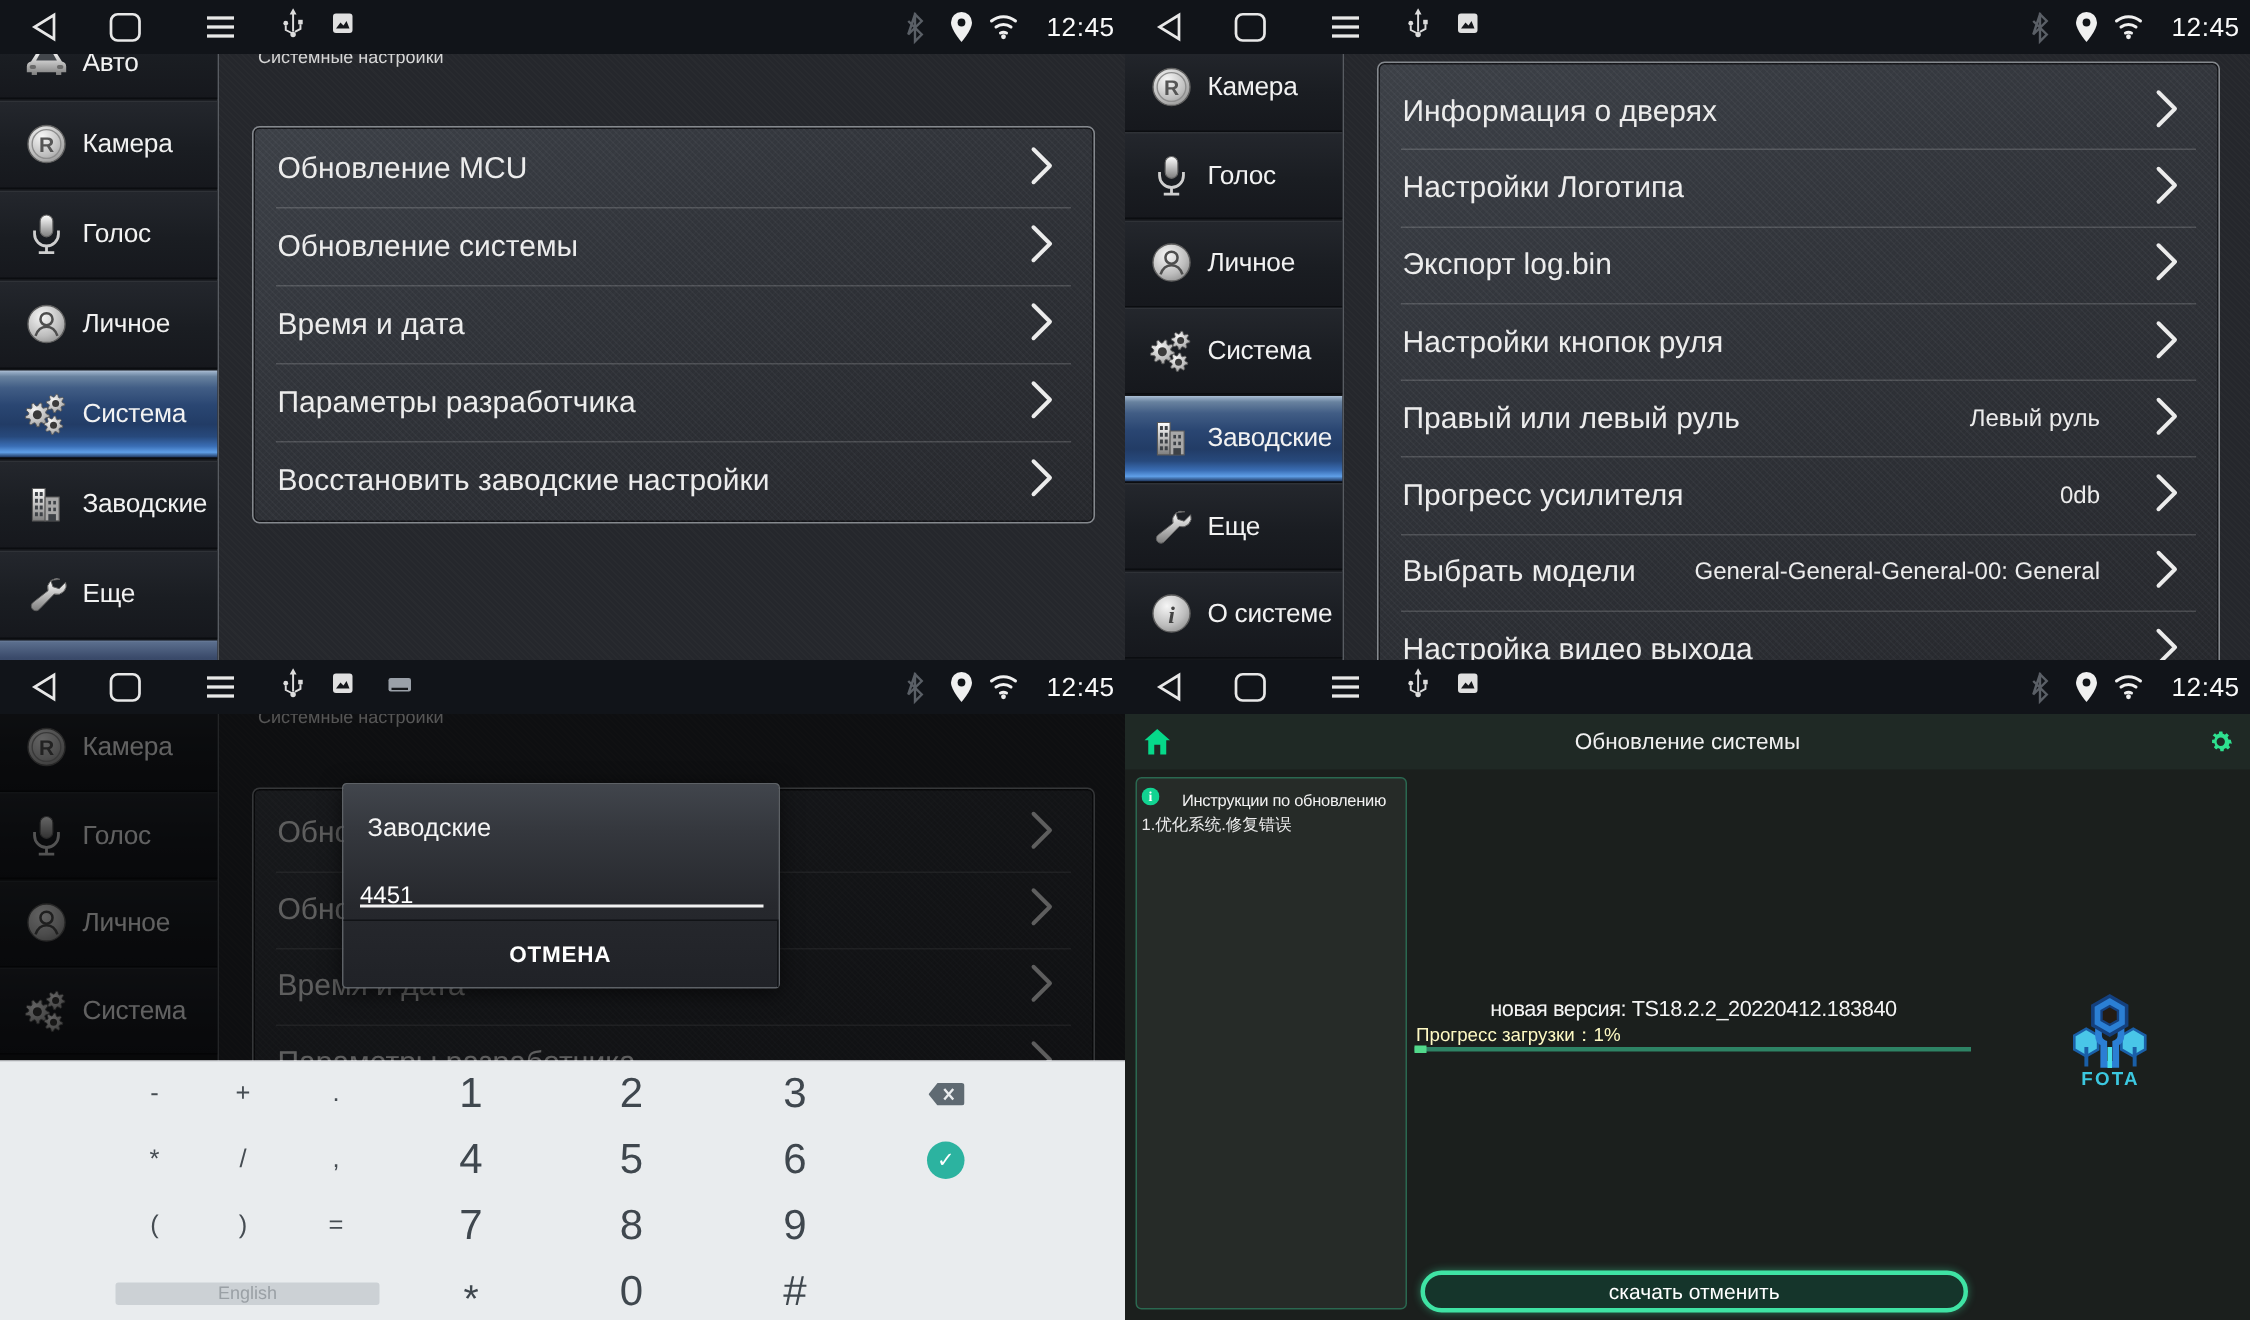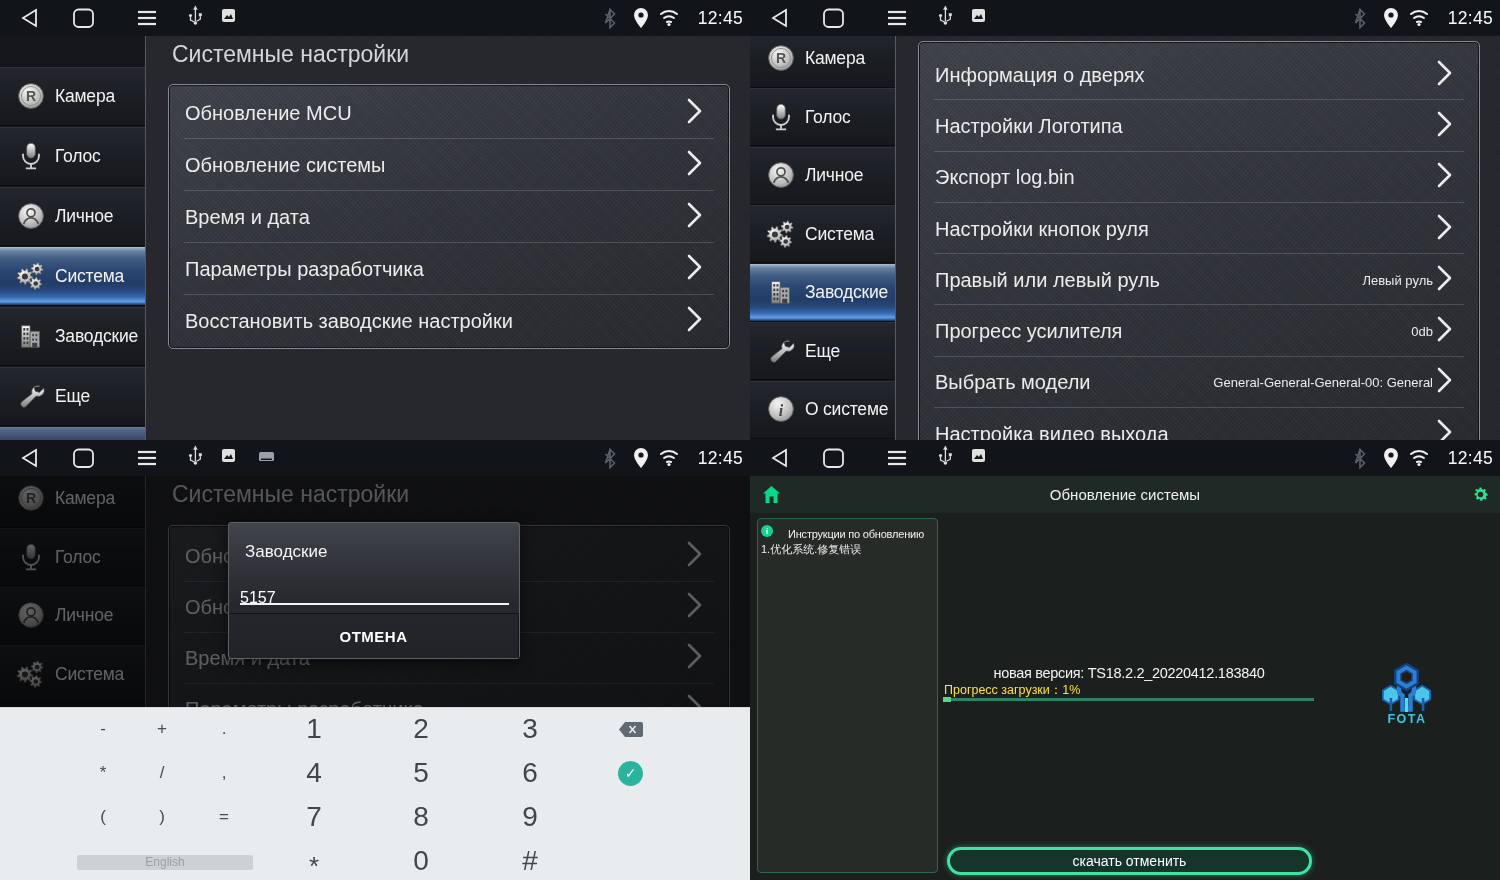--- a/index.html
+++ b/index.html
@@ -10,26 +10,26 @@
 .sb svg{position:absolute;top:0;left:0}
 .clock{position:absolute;right:7px;top:8px;color:#fafafa;font-size:17.5px;letter-spacing:.3px}
 
 .side{position:absolute;left:0;top:36px;width:146px;bottom:0;background:#15171b;overflow:hidden;z-index:5;border-right:1px solid #585c62}
 .srow{position:absolute;left:0;width:145px;height:59px;background:linear-gradient(#24272d,#1a1d22 55%,#16181d);border-bottom:1px solid #0b0d10;box-shadow:inset 0 1px 0 rgba(255,255,255,.05)}
 .srow .txt{position:absolute;left:55px;top:50%;transform:translateY(-50%);color:#f2f2f2;font-size:17.5px;white-space:nowrap;letter-spacing:-.2px}
 .srow .ic{position:absolute;left:16px;top:50%;transform:translateY(-50%);width:30px;height:30px}
 .srow.part{background:linear-gradient(#5e7291 0%,#3a4a6a 20%,#2a3954 100%)}
 .srow.sel{background:linear-gradient(#a7bbd2 0%,#68829f 7%,#415d85 20%,#2a4672 40%,#223c66 62%,#27497c 76%,#3a6eb5 87%,#5f9fe8 94%,#1c3258 100%)}
 
-.title{position:absolute;left:172px;top:41px;color:#d6d6d6;font-size:23px;z-index:6}
+.title{position:absolute;left:172px;top:31px;color:#d6d6d6;font-size:12px;z-index:6}
 .panel{position:absolute;left:168px;width:562px;border:1px solid #85898e;border-radius:5px;background:linear-gradient(160deg,#3f434a 0%,#33363c 40%,#27292e 100%);box-shadow:inset 0 0 0 1px #141519;z-index:6;overflow:hidden}
 .panel .tex{position:absolute;inset:0;background:repeating-linear-gradient(45deg,rgba(255,255,255,.018) 0 1px,rgba(0,0,0,.035) 1px 3px),repeating-linear-gradient(-45deg,rgba(255,255,255,.012) 0 1px,rgba(0,0,0,.02) 1px 3px)}
 .row{position:absolute;left:1px;right:1px}
 .row .lab{position:absolute;left:15px;top:50%;transform:translateY(-50%);color:#ececec;font-size:20px;white-space:nowrap}
-.row .val{position:absolute;right:45px;top:50%;transform:translateY(-50%);color:#ececec;font-size:13px;white-space:nowrap}
+.row .val{position:absolute;right:78px;top:50%;transform:translateY(-50%);color:#ececec;font-size:16px;white-space:nowrap}
 .row .chv{position:absolute;right:26px;top:50%;transform:translateY(-50%)}
 .row .div{position:absolute;left:14px;right:14px;bottom:0;height:1px;background:rgba(255,255,255,.16)}
 .chev{width:15px;height:26px}
 
 .dim{position:absolute;left:0;top:36px;right:0;height:231px;background:rgba(0,0,0,.6);z-index:10}
 .dlg{position:absolute;left:228px;top:82px;width:292px;height:137px;border:1px solid #5d6166;border-radius:3px;background:linear-gradient(#41454c 0%,#35383e 22%,#26282d 60%,#202227 100%);z-index:20;box-shadow:0 3px 14px rgba(0,0,0,.6)}
 .dlg .dt{position:absolute;left:16px;top:19px;color:#f5f5f5;font-size:17px}
 .dlg .in{position:absolute;left:11px;top:66px;color:#fff;font-size:16px}
 .dlg .ul{position:absolute;left:11px;right:10px;top:80px;height:2px;background:#f2f2f2}
 .dlg .btns{position:absolute;left:0;right:0;bottom:0;height:45px;border-top:1px solid #111316;display:flex}
@@ -43,21 +43,21 @@
 .eng{position:absolute;left:77px;top:147px;width:176px;height:15px;background:#ccd1d5;border-radius:2px;color:#9aa0a5;font-size:12px;text-align:center;line-height:15px}
 .kcheck{position:absolute;left:618px;top:53px;width:25px;height:25px;border-radius:50%;background:#2cb3a0;color:#fff;font-size:14px;text-align:center;line-height:25px}
 
 #q4{background:#1b1f1d}
 .hdr{position:absolute;left:0;top:36px;width:750px;height:37px;background:#1f2925}
 .hdr .ht{position:absolute;left:0;right:0;top:10px;text-align:center;color:#f0f0f0;font-size:15px}
 .lpan{position:absolute;left:7px;top:78px;width:181px;height:355px;border:1px solid #2a6850;border-radius:4px;background:#262b28}
 .lpan .t1{position:absolute;left:30px;top:9px;color:#f2f2f2;font-size:11px;letter-spacing:-.2px;white-space:nowrap}
 .lpan .t2{position:absolute;left:3px;top:23px;color:#ececec;font-size:11px;white-space:nowrap}
 .ver{position:absolute;left:194px;top:225px;width:370px;text-align:center;color:#f5f5f5;font-size:14.5px;letter-spacing:-.3px}
-.plab{position:absolute;left:194px;top:242px;color:#fde047;font-size:12.5px}
+.plab{position:absolute;left:194px;top:242px;color:#fef9c3;font-size:12.5px}
 .pbar{position:absolute;left:193px;top:258px;width:371px;height:2.5px;background:#2e8365}
 .pcap{position:absolute;left:193px;top:256.5px;width:8px;height:5.5px;background:#52d98b}
 .gbtn{position:absolute;left:197px;top:407px;width:365px;height:28px;border:3px solid #3fe3a4;border-radius:14px;background:#15352b;color:#fff;font-size:14px;text-align:center;line-height:23px;box-shadow:0 0 6px rgba(63,227,164,.45)}
 </style></head>
 <body>
 <svg width="0" height="0" style="position:absolute">
     <defs>
       <linearGradient id="met" x1="0" y1="0" x2="0" y2="1">
         <stop offset="0" stop-color="#ffffff"></stop>
         <stop offset=".45" stop-color="#c6c6c6"></stop>
@@ -66,20 +66,29 @@
       <radialGradient id="metr" cx=".38" cy=".3" r=".95">
         <stop offset="0" stop-color="#f6f6f6"></stop>
         <stop offset=".55" stop-color="#bdbdbd"></stop>
         <stop offset="1" stop-color="#757575"></stop>
       </radialGradient>
     </defs>
   </svg>
 
 <div class="q" id="q1" style="background:repeating-linear-gradient(45deg,rgba(255,255,255,.013) 0 1px,rgba(0,0,0,.03) 1px 3px),#26282d">
   <div class="side" id="side1">
+      <div class="srow" style="top:-29.5px;height:59.5px">
+    <div class="ic" style="margin-top:6px"><svg viewBox="0 0 32 32">
+            <path fill="url(#met)" d="M5 15 L9 8.6 Q10 7 12.5 7 L19.5 7 Q22 7 23 8.6 L27 15 Q30 15.8 30 18.5 L30 22.5 L26.5 22.5 L26.5 24.5 L22.8 24.5 L22.8 22.5 L9.2 22.5 L9.2 24.5 L5.5 24.5 L5.5 22.5 L2 22.5 L2 18.5 Q2 15.8 5 15 Z"></path>
+            <path fill="#43474c" d="M8.6 14.2 L11.4 9.2 L20.6 9.2 L23.4 14.2 Z"></path>
+            <rect x="4" y="17.4" width="4.6" height="2.8" rx="1.4" fill="#6a6a6a"></rect>
+            <rect x="23.4" y="17.4" width="4.6" height="2.8" rx="1.4" fill="#6a6a6a"></rect>
+          </svg></div>
+        <div class="txt" style="margin-top:6px">Авто</div>
+      </div>
       <div class="srow" style="top:30.5px;height:59.5px">
     <div class="ic" style="margin-top:0px"><svg viewBox="0 0 32 32">
             <circle cx="16" cy="16" r="13.2" fill="url(#metr)" stroke="#5f5f5f" stroke-width="1"></circle>
             <circle cx="16" cy="16" r="10.2" fill="none" stroke="#8e8e8e" stroke-width="1"></circle>
             <text x="16" y="21.6" text-anchor="middle" font-size="15" font-weight="bold" fill="#555" font-family="Liberation Sans">R</text>
           </svg></div>
         <div class="txt" style="margin-top:0px">Камера</div>
       </div>
       <div class="srow" style="top:90.5px;height:59.5px">
     <div class="ic" style="margin-top:0px"><svg viewBox="0 0 32 32">
@@ -484,21 +493,21 @@
       <div class="row" style="top:208.5px;height:51px">
    <div class="lab">Восстановить заводские настройки</div>
         <div class="chv"><svg class="chev" viewBox="0 0 15 26">
             <path d="M2 2 L13 13 L2 24" fill="none" stroke="#ececec" stroke-width="2.6" stroke-linecap="round" stroke-linejoin="round"></path>
           </svg></div>
    </div>
     </div>
   <div class="dim"></div>
   <div class="dlg">
     <div class="dt">Заводские</div>
-    <div class="in">5157</div>
+    <div class="in">4451</div>
     <div class="ul"></div>
     <div class="btns">
         <div>ОТМЕНА</div>
       </div>
   </div>
   <div class="kb" id="kb">
       <span class="sym" style="left:103px;top:21px">-</span>
       <span class="sym" style="left:162px;top:21px">+</span>
       <span class="sym" style="left:224px;top:21px">.</span>
       <span class="num" style="left:314px;top:21px">1</span>

